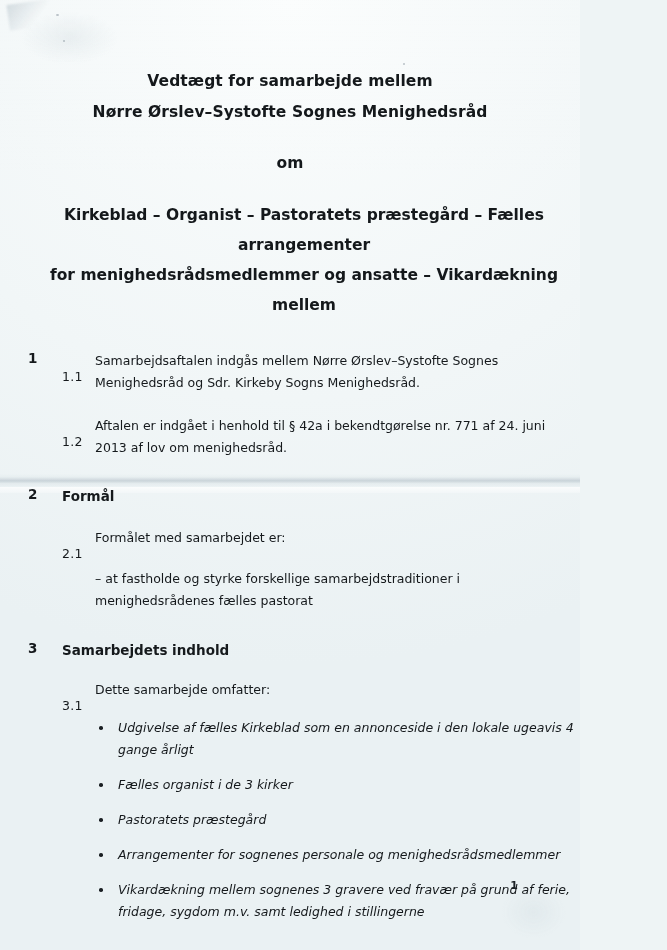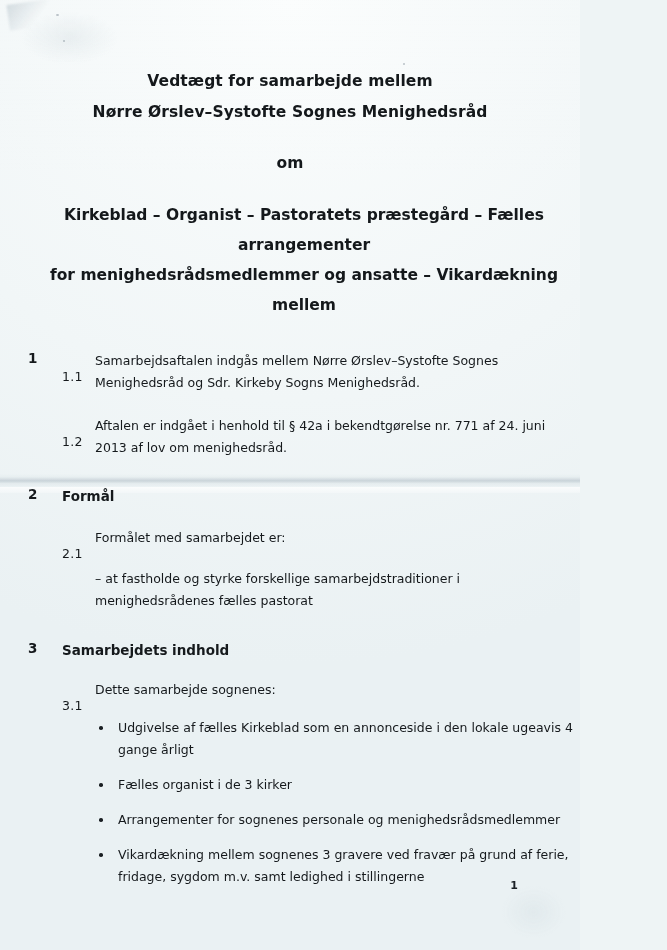--- a/index.html
+++ b/index.html
@@ -166,20 +166,21 @@
   }
 
   
   .bullets {
     list-style: none;
     margin: 16px 0 0 0;
     padding: 0 0 0 98px;
   }
   .bullets li {
     position: relative;
+    font-style: italic;
     font-size: 12.5px;
     line-height: 22px;
     margin-bottom: 13px;
     padding-left: 20px;
     max-width: 492px;
   }
   .bullets li .dot {
     position: absolute;
     left: 1px;
     top: 9px;
@@ -248,31 +249,35 @@
       <div class="sub-text">Formålet med samarbejdet er:</div>
       <div class="dash-para">– at fastholde og styrke forskellige samarbejdstraditioner i menighedsrådenes fælles pastorat</div>
     </div>
 
     <div class="section" style="margin-top:28px;">
       <span class="section-num">3</span>
       <span class="section-title">Samarbejdets indhold</span>
     </div>
     <div class="sub" style="margin-top:20px;">
       <span class="sub-num">3.1</span>
-      <div class="sub-text">Dette samarbejde sognenes:</div>
+      <div class="sub-text">Dette samarbejde omfatter:</div>
     </div>
 
     <ul class="bullets">
       <li>
         <span class="dot"></span>
         <span>Udgivelse af fælles Kirkeblad som en annonceside i den lokale ugeavis 4 gange årligt</span>
       </li>
       <li>
         <span class="dot"></span>
         <span>Fælles organist i de 3 kirker</span>
+      </li>
+      <li>
+        <span class="dot"></span>
+        <span>Pastoratets præstegård</span>
       </li>
       <li>
         <span class="dot"></span>
         <span>Arrangementer for sognenes personale og menighedsrådsmedlemmer</span>
       </li>
       <li>
         <span class="dot"></span>
         <span>Vikardækning mellem sognenes 3 gravere ved fravær på grund af ferie, fridage, sygdom m.v. samt ledighed i stillingerne</span>
       </li>
     </ul>

